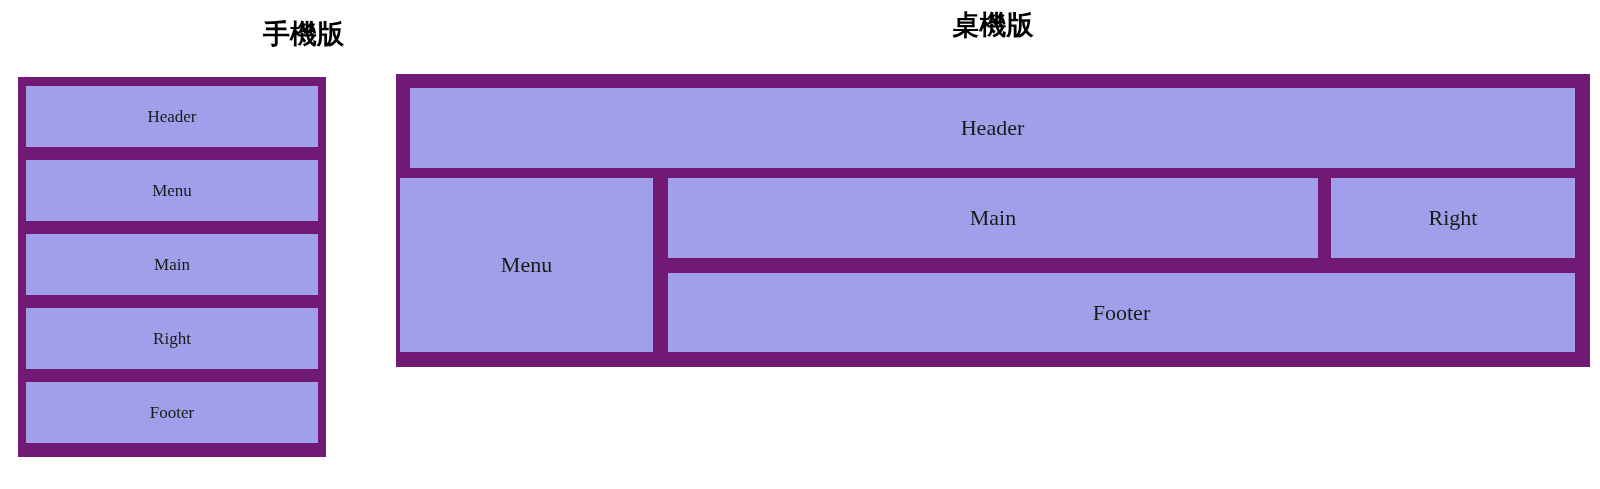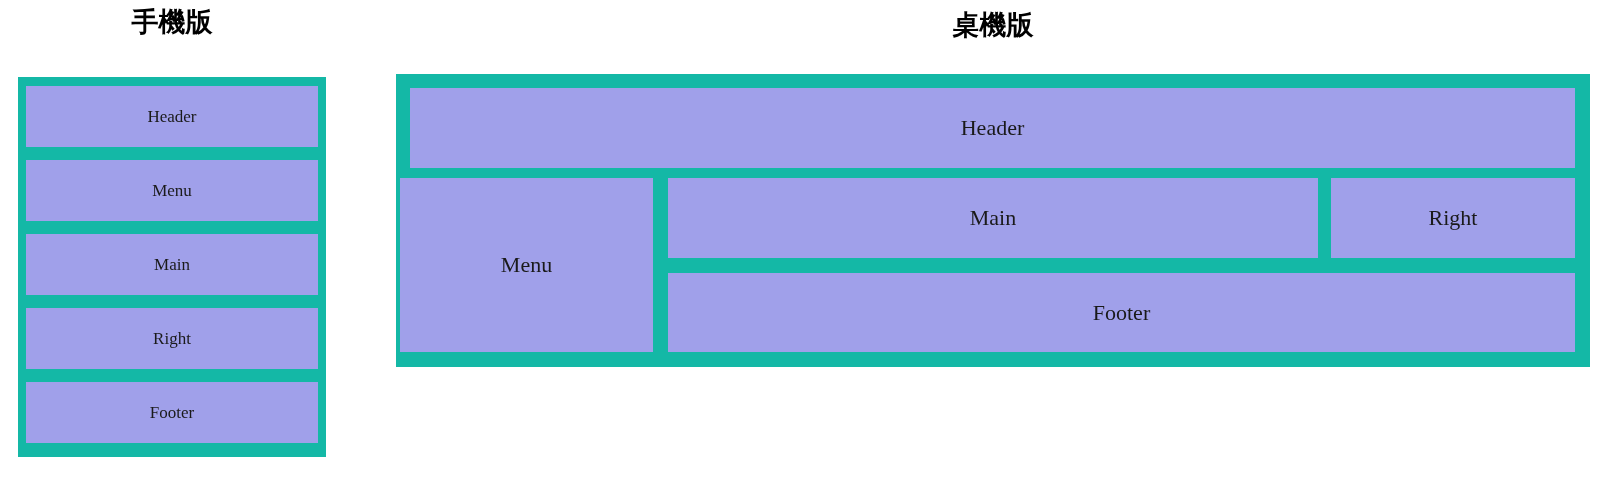--- a/index.html
+++ b/index.html
@@ -21,34 +21,35 @@
     font-family: "DejaVu Sans", "Liberation Sans", sans-serif;
     font-weight: bold;
     font-size: 27px;
     color: #000000;
     line-height: 1;
     white-space: nowrap;
     text-align: center;
   }
   #mobile-title {
     left: 0;
-    top: 8px;
+    top: 20px;
     width: 344px;
+    text-align: right;
   }
   #desktop-title {
     left: 396px;
     top: 12px;
     width: 1194px;
     font-family: Liberation Serif, serif;
   }
 
   
   .wireframe-container {
     position: absolute;
-    background: #14b8a6;
+    background: #701a75;
     box-sizing: border-box;
   }
   .block {
     position: absolute;
     background: #a0a0ea;
     box-sizing: border-box;
     display: flex;
     align-items: center;
     justify-content: center;
     font-family: "Liberation Serif", "DejaVu Serif", serif;

